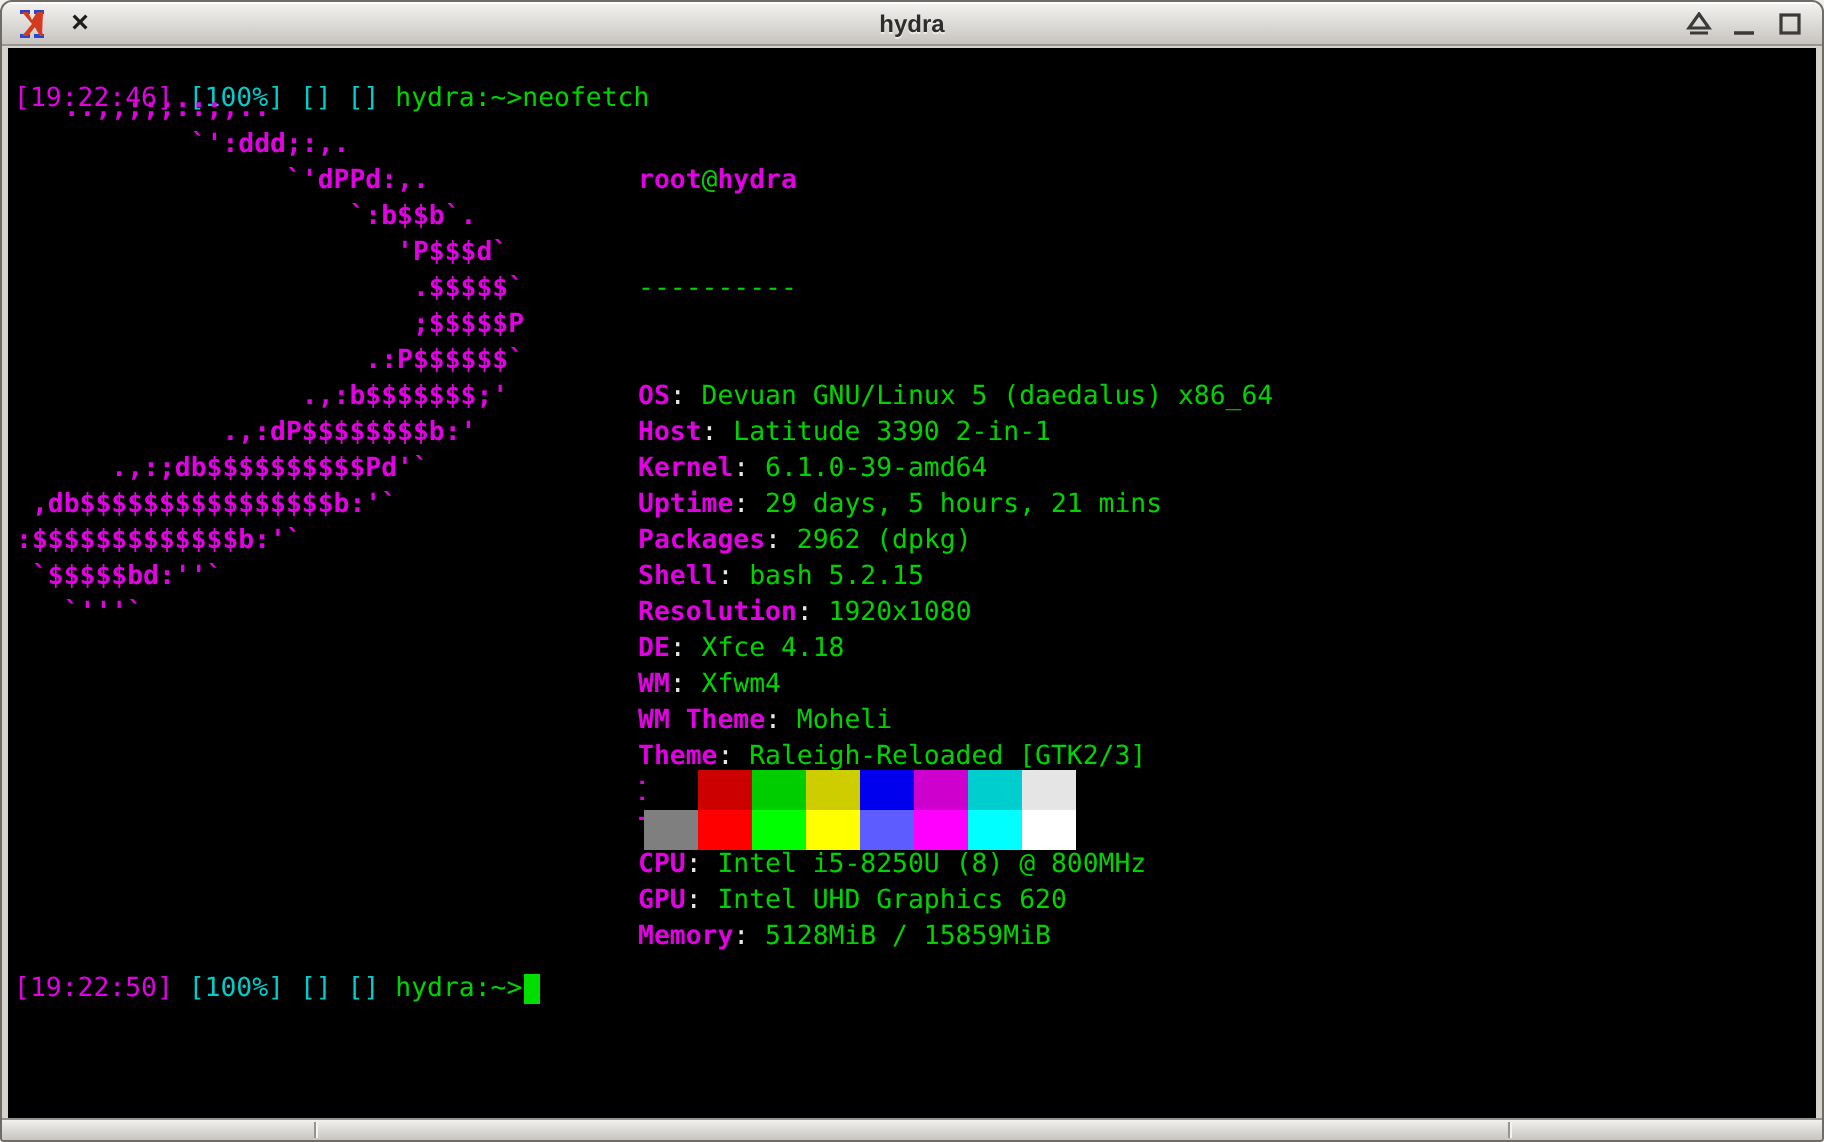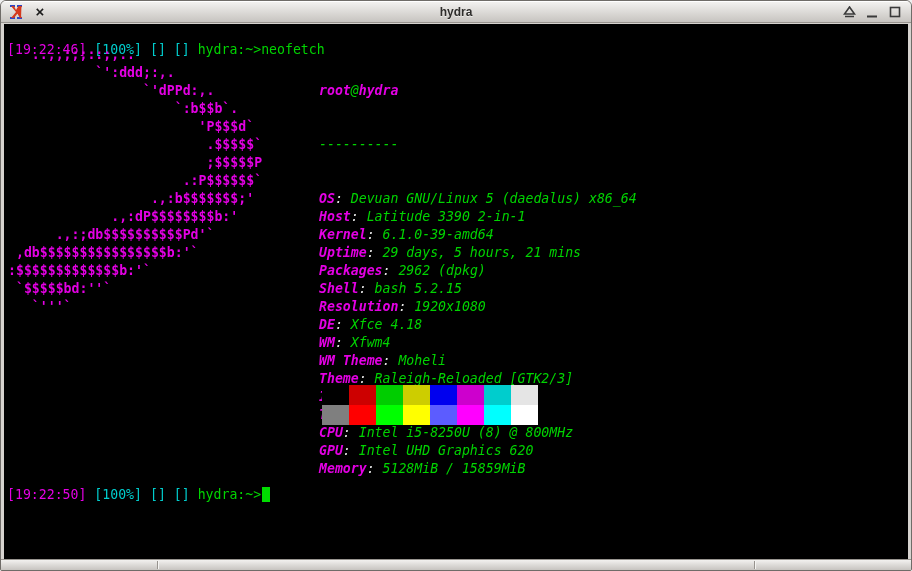--- a/index.html
+++ b/index.html
@@ -37,21 +37,21 @@
     font-size:13.2px; line-height:18px;
   }
   .tline { position:absolute; white-space:pre; }
   #prompt1 { top:17px; left:3px; }
   #prompt2 { top:433px; left:3px;margin-top:29px; }
   #art {
     position:absolute; top:22px; left:4px; white-space:pre;
     color:var(--magenta); font-weight:bold;
   }
   #info { position:absolute; top:22px; left:315px; white-space:pre; }
-  .irow { white-space:pre; height:18px;font-style:italic; }
+  .irow { white-space:pre; height:18px; }
   .lbl { color:var(--magenta); font-weight:bold; }
   .coln { color:var(--fg_white); }
   .val { color:var(--green); }
   .at  { color:var(--green); font-weight:normal; }
   .underline-row { color:var(--green); }
 
   #palette { position:absolute; top:361px; left:318px; }
   .prow { display:flex; height:20px; }
   .swatch { width:27px; height:20px; }
 

